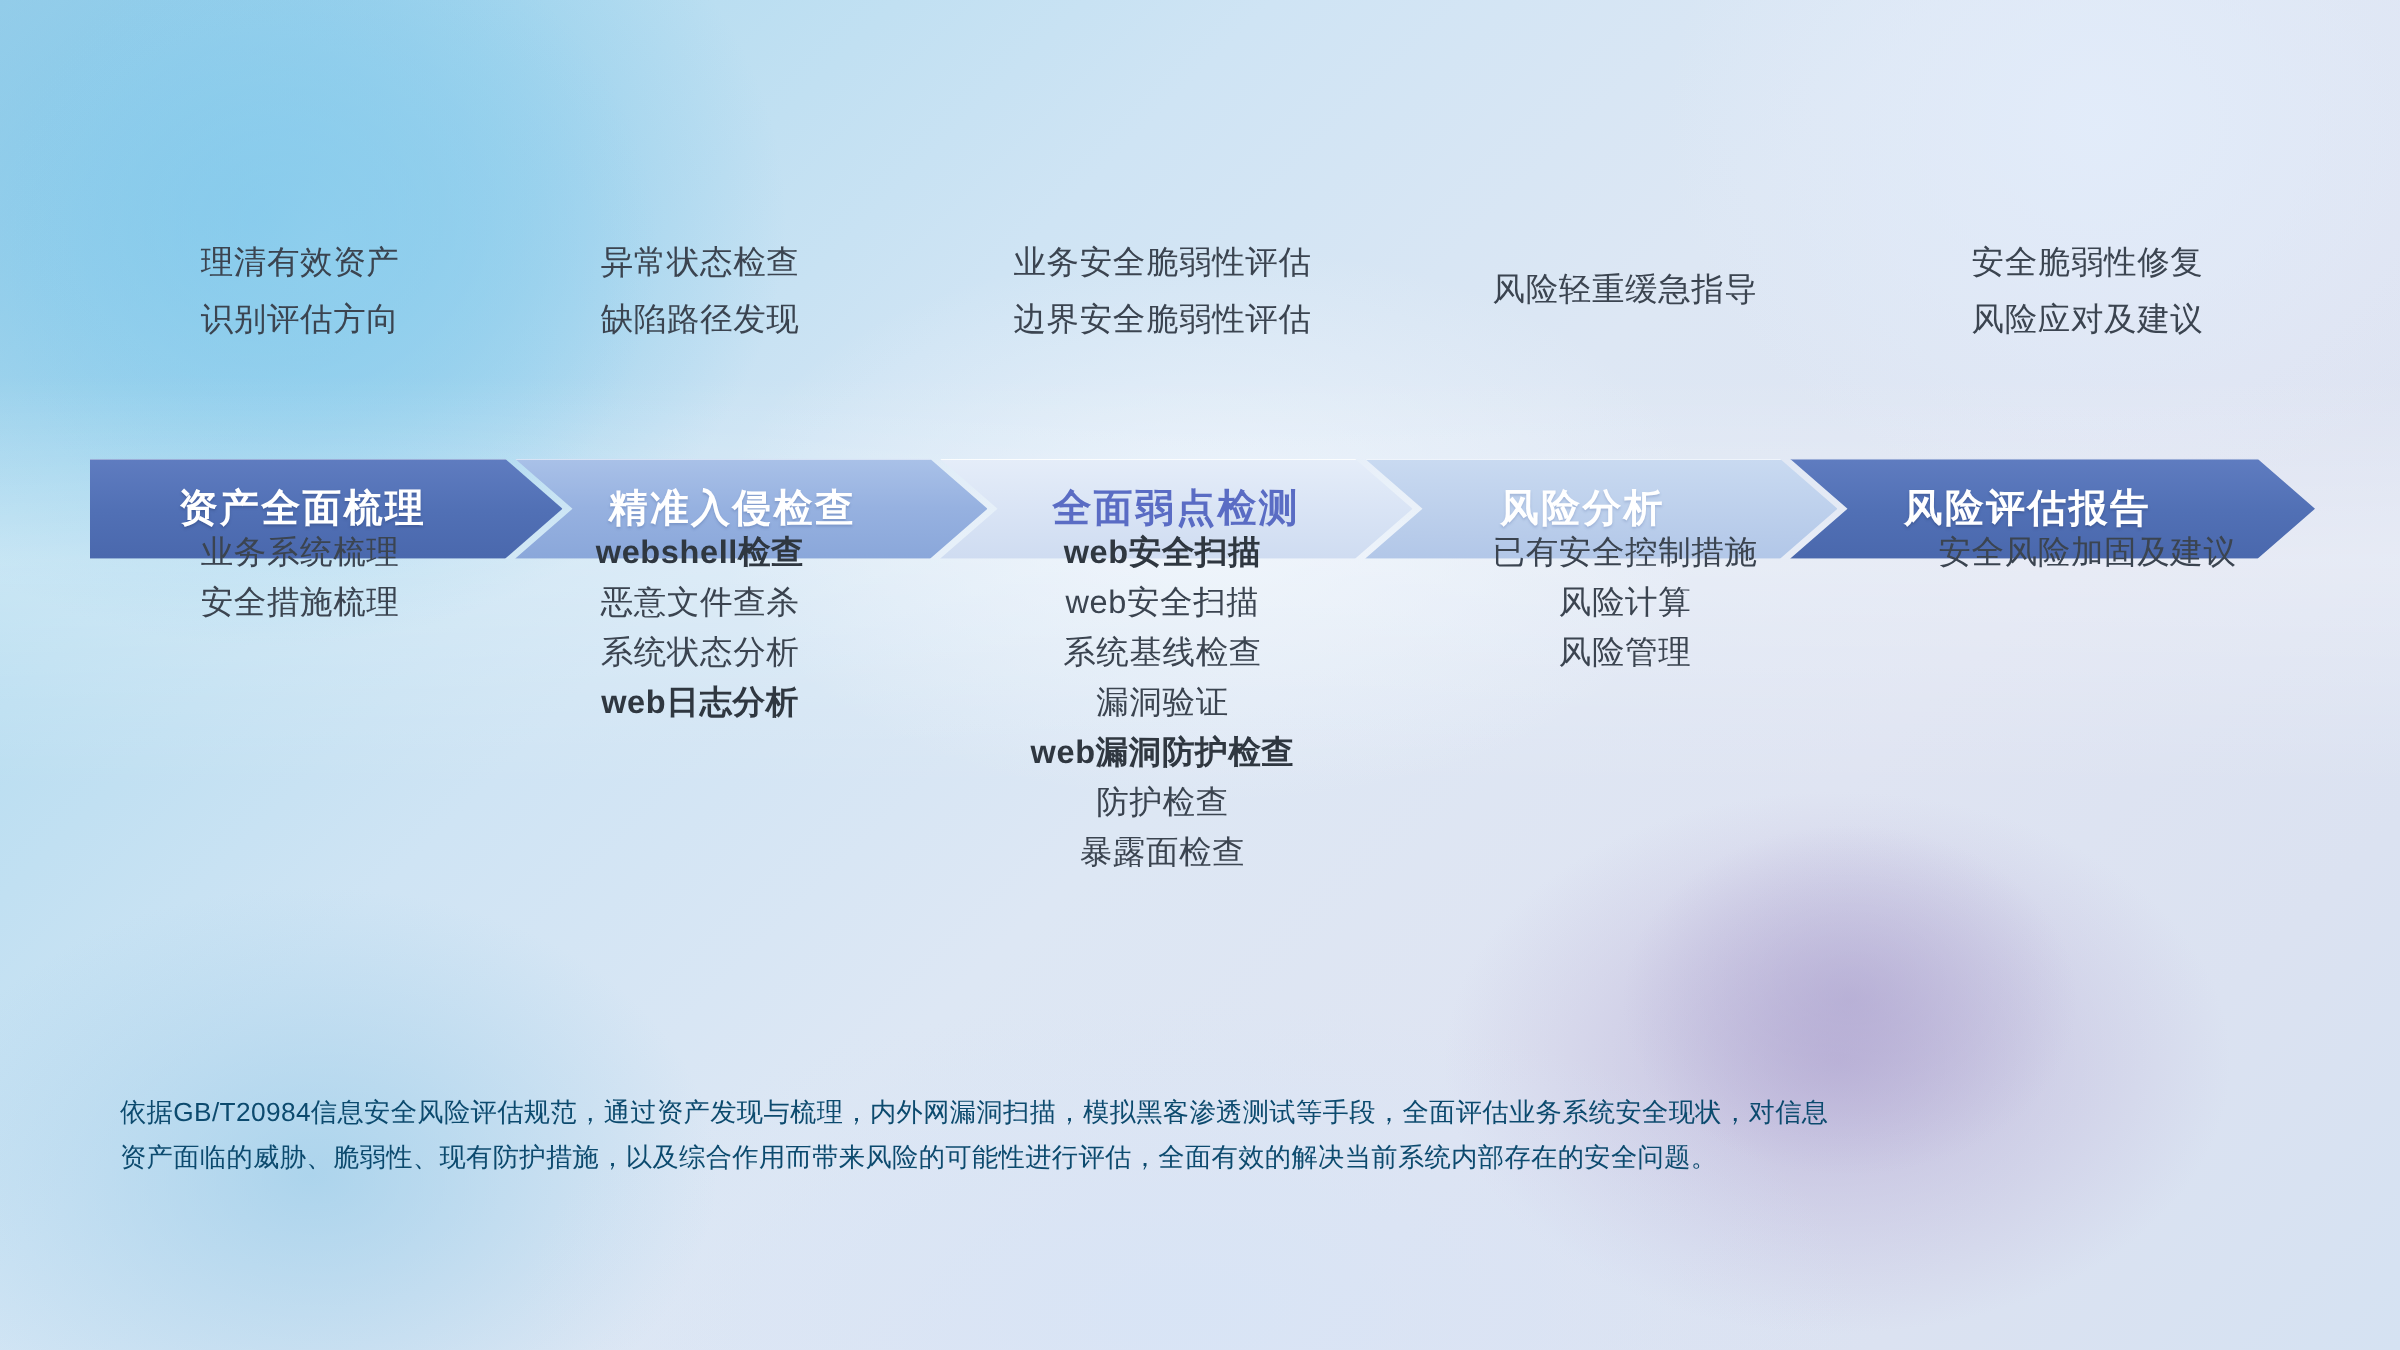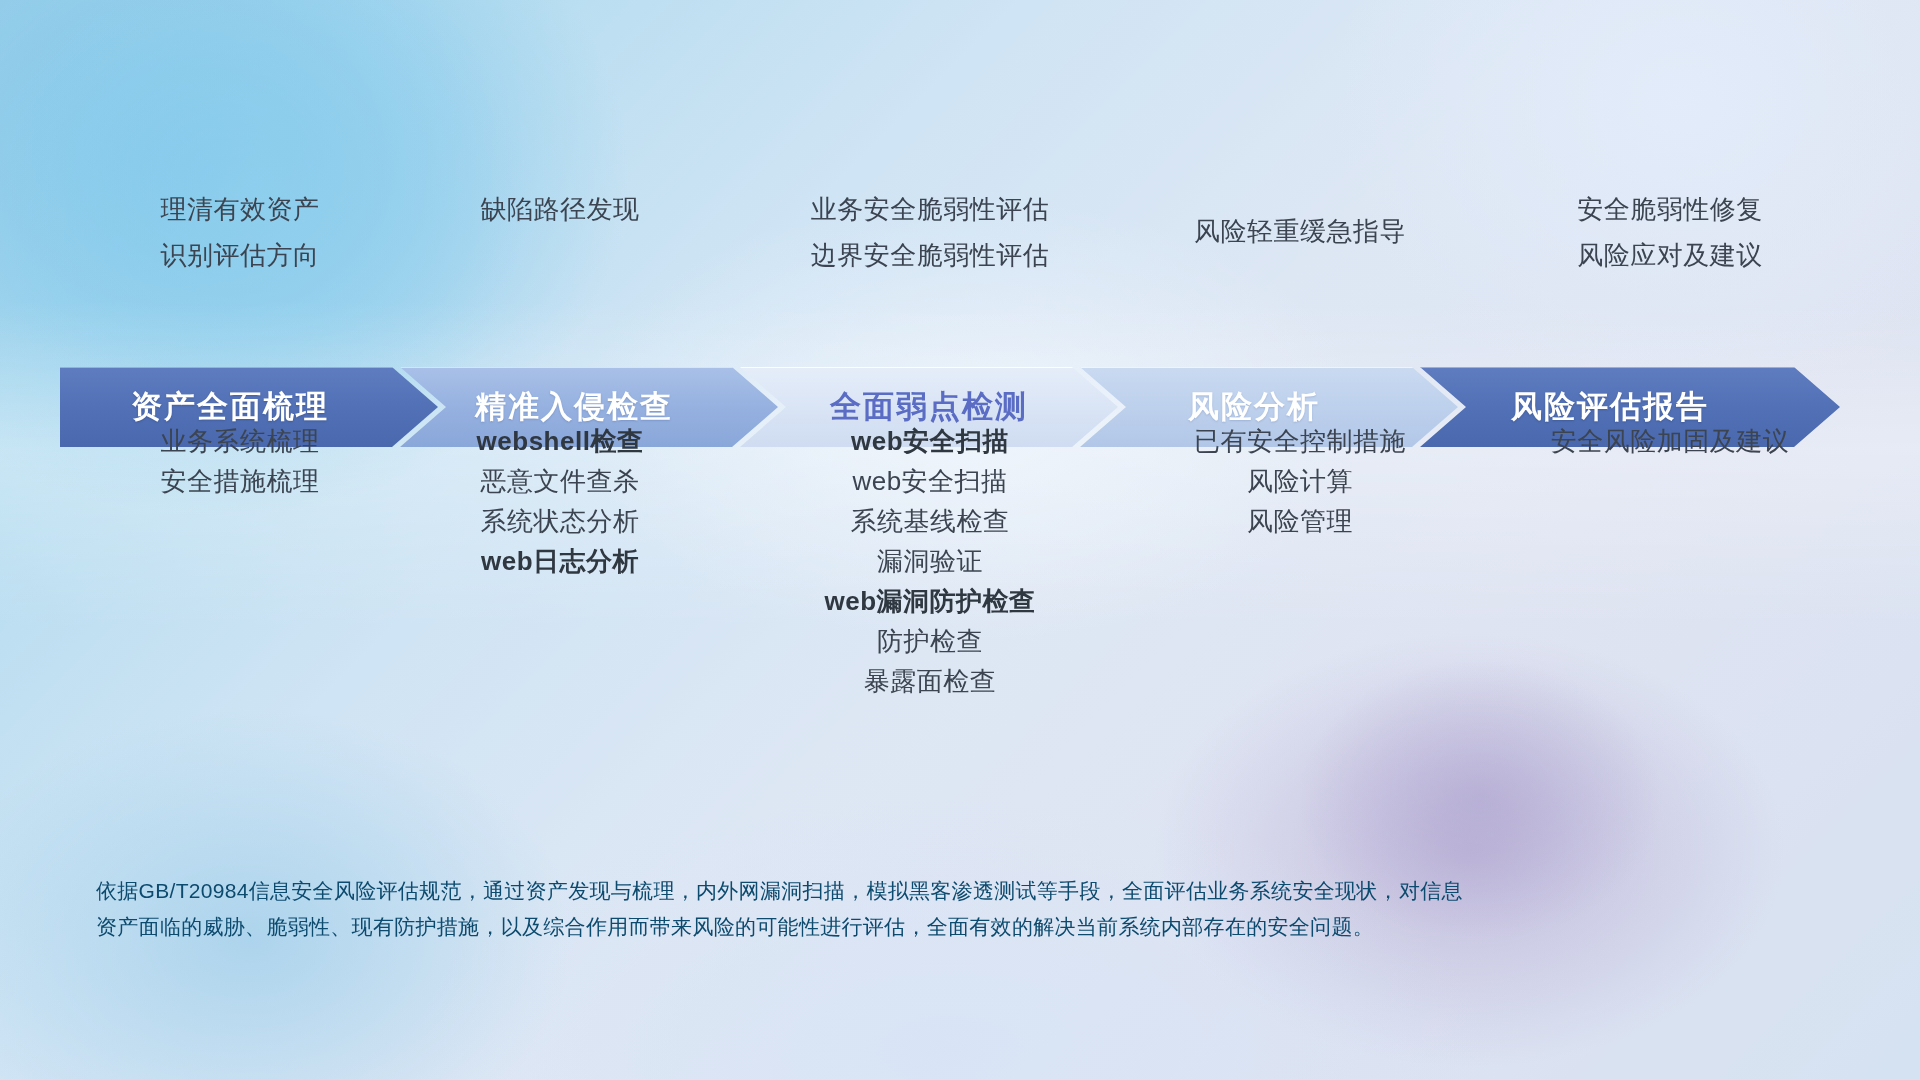--- a/index.html
+++ b/index.html
@@ -36,21 +36,21 @@
   
   #stage{position:absolute;inset:0;z-index:2;padding-left:32px;}
   .top-list{position:absolute;top:186px;}
   .top-list .li{font-size:26px;color:#3b4450;line-height:46px;letter-spacing:.5px;white-space:nowrap;}
 
   .bot-list{position:absolute;top:421px;}
   .bot-list .li{font-size:26px;color:#3b4450;line-height:40px;letter-spacing:.5px;white-space:nowrap;}
   .bot-list .li.b{font-weight:bold;color:#2f3740;}
 
   
-  #band{position:absolute;left:60px;top:367px;width:1780px;height:80px;text-decoration:underline;}
+  #band{position:absolute;left:72px;top:367px;width:1780px;height:80px;text-decoration:underline;}
   .chev{position:absolute;top:0;height:80px;
         display:flex;align-items:center;justify-content:center;}
   .chev .lbl{font-size:31px;font-weight:bold;letter-spacing:2px;white-space:nowrap;}
 
   
   #footer{position:absolute;left:96px;top:873px;width:1520px;
           font-size:21px;line-height:36px;color:#0c4a6e;letter-spacing:.3px;}
   #footer div{white-space:nowrap;}
 </style>
 </head>
@@ -70,20 +70,21 @@
 </div>
 
 <div id="stage">
 
   <div class="top-list" style="left:30px;width:420px;text-align:center;">
     <div class="li">理清有效资产</div>
     <div class="li">识别评估方向</div>
   </div>
 
   <div class="top-list" style="left:365px;width:390px;text-align:center;">
+    <div class="li">异常状态检查</div>
     <div class="li">缺陷路径发现</div>
   </div>
 
   <div class="top-list" style="left:700px;width:460px;text-align:center;">
     <div class="li">业务安全脆弱性评估</div>
     <div class="li">边界安全脆弱性评估</div>
   </div>
 
   <div class="top-list" style="left:1070px;width:460px;text-align:center;top:208px;">
     <div class="li">风险轻重缓急指导</div>

